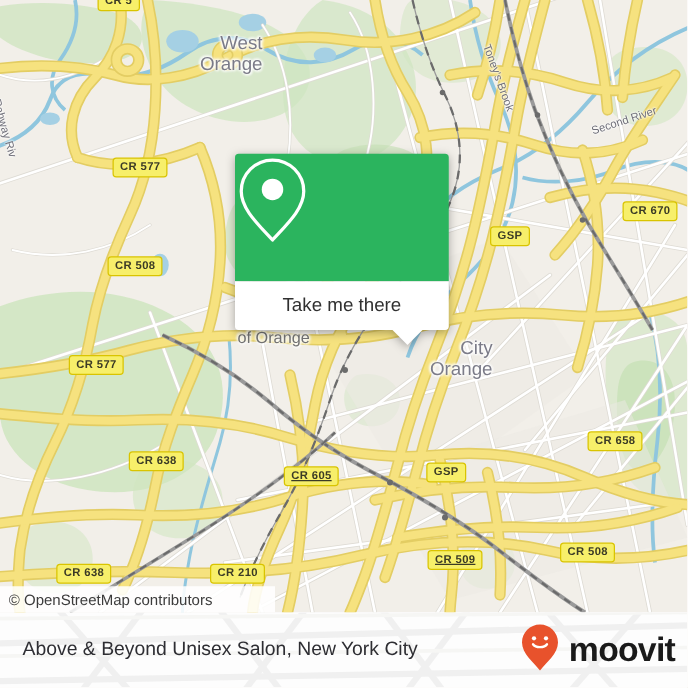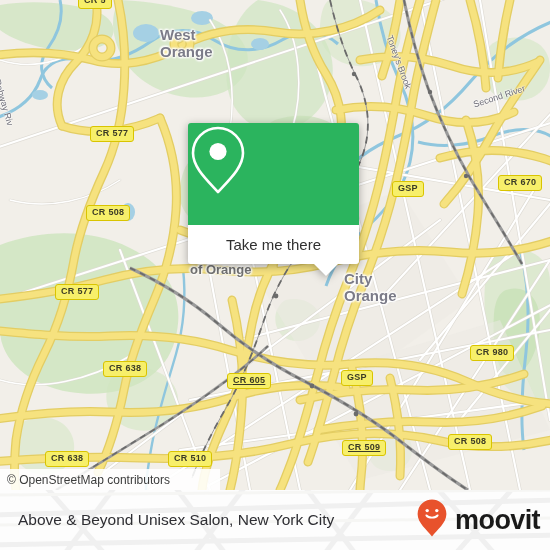--- a/index.html
+++ b/index.html
@@ -10,24 +10,23 @@
   #map{position:absolute;left:0;top:0;width:550px;height:490px;overflow:hidden;background:#f2efe9;}
   #map svg{position:absolute;left:0;top:0;}
 
   .roadlabel{
     position:absolute;background:#f7ef6a;border:1px solid #d9c400;border-radius:3px;
     color:#3b3b26;font-size:9px;font-weight:bold;letter-spacing:.3px;
     padding:1px 5px 2px 5px;line-height:11px;white-space:nowrap;
     font-family:"Liberation Sans",sans-serif;
   }
   .placelabel{
-    position:absolute;color:#7b7b88;font-size:15px;line-height:17px;text-align:left;
+    position:absolute;color:#7b7b88;font-size:15px;line-height:17px;text-align:right;
     font-family:"Liberation Sans",sans-serif;white-space:nowrap;
     text-shadow:0 0 3px #fff,0 0 3px #fff,0 0 3px #fff,1px 1px 2px #fff,-1px -1px 2px #fff;
-    font-weight:bold;
   }
   .placelabel.small{font-size:13px;color:#737373;}
   .waterlabel{
     position:absolute;color:#6e6e78;font-size:9px;font-family:"Liberation Sans",sans-serif;
     white-space:nowrap;text-shadow:0 0 2px #fff,0 0 2px #fff,0 0 2px #fff;
   }
 
   
   #callout{position:absolute;left:188px;top:123px;width:171px;
            filter:drop-shadow(0 2px 4px rgba(0,0,0,.32));}
@@ -291,25 +290,25 @@
     <div class="waterlabel" style="left:472px;top:100px;transform:rotate(-18deg);transform-origin:left top;">Second River</div>
     <div class="waterlabel" style="left:2px;top:78px;transform:rotate(74deg);transform-origin:left top;">Rahway Riv</div>
 
     <div class="roadlabel" style="left:78px;top:-7px;">CR 5</div>
     <div class="roadlabel" style="left:90px;top:126px;">CR 577</div>
     <div class="roadlabel" style="left:86px;top:205px;">CR 508</div>
     <div class="roadlabel" style="left:55px;top:284px;">CR 577</div>
     <div class="roadlabel" style="left:103px;top:361px;">CR 638</div>
     <div class="roadlabel" style="left:45px;top:451px;">CR 638</div>
     <div class="roadlabel" style="left:227px;top:373px;text-decoration:underline;">CR 605</div>
-    <div class="roadlabel" style="left:168px;top:451px;">CR 510</div>
+    <div class="roadlabel" style="left:168px;top:451px;">CR 210</div>
     <div class="roadlabel" style="left:392px;top:181px;">GSP</div>
     <div class="roadlabel" style="left:341px;top:370px;">GSP</div>
-    <div class="roadlabel" style="left:498px;top:175px;">CR 670</div>
-    <div class="roadlabel" style="left:470px;top:345px;">CR 980</div>
+    <div class="roadlabel" style="left:498px;top:161px;">CR 670</div>
+    <div class="roadlabel" style="left:470px;top:345px;">CR 658</div>
     <div class="roadlabel" style="left:342px;top:440px;text-decoration:underline;">CR 509</div>
     <div class="roadlabel" style="left:448px;top:434px;">CR 508</div>
 
     <div id="attrib">
       <span>© OpenStreetMap contributors</span>
     </div>
 
     <div id="callout">
       <div id="callout-green">
         <span>

